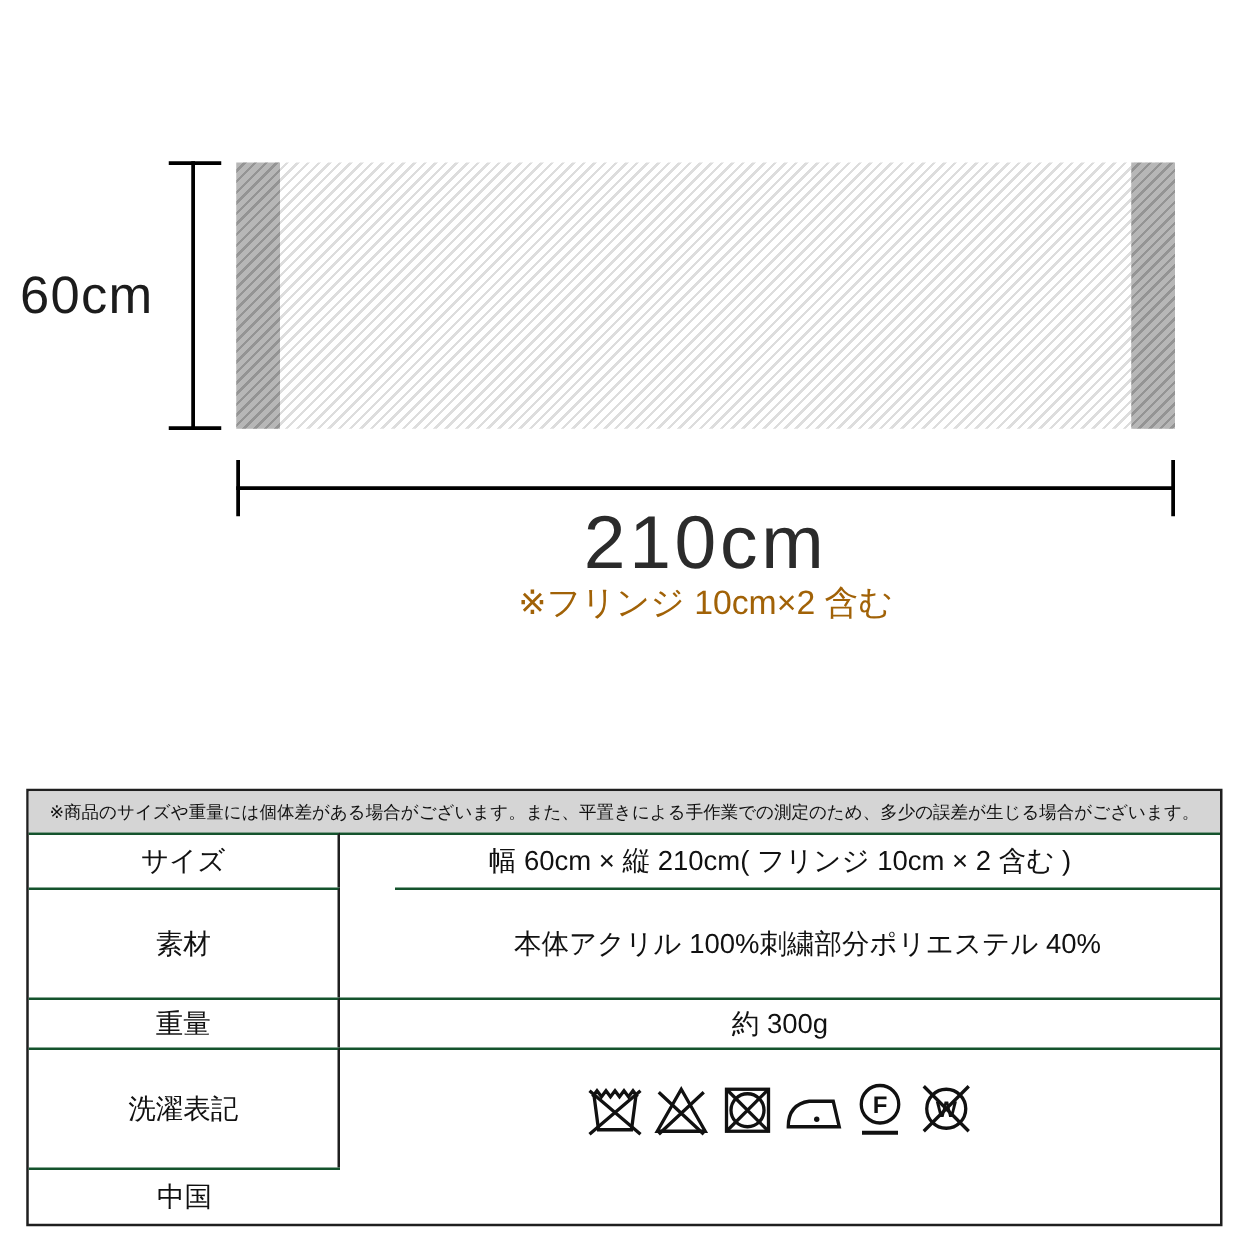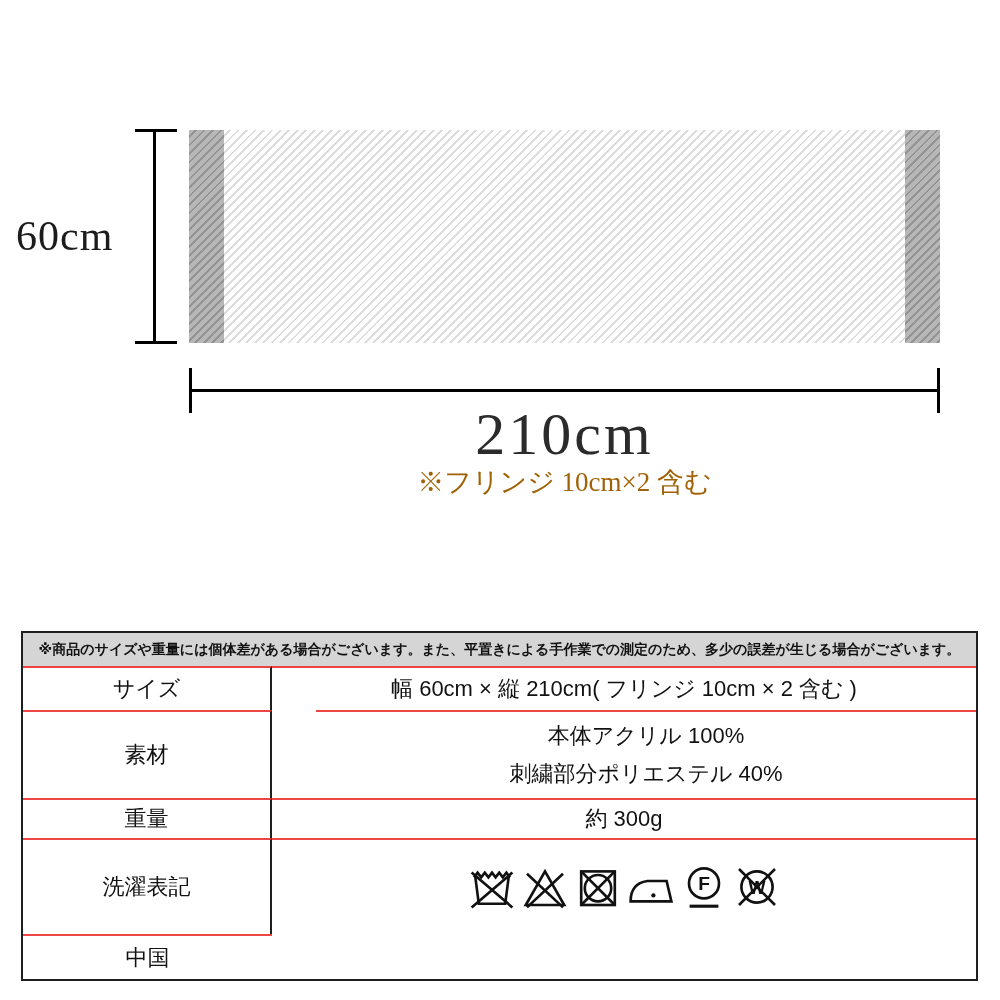--- a/index.html
+++ b/index.html
@@ -1,21 +1,21 @@
 <!DOCTYPE html>
 <html><head>
 <meta charset="utf-8">
 <style>
   * { margin:0; padding:0; box-sizing:border-box; }
   html,body { background:#ffffff; }
   body { font-family:"Liberation Sans","DejaVu Sans",sans-serif; color:#1c1c1c; }
   .canvas { position:relative; width:1000px; height:1000px; background:#ffffff; overflow:hidden; }
 
   
-  .diagram { position:absolute; left:0; top:0; width:1000px; height:560px;font-family:Liberation Serif, serif; }
+  .diagram { position:absolute; left:0; top:0; width:1000px; height:560px; }
 
   .scarf {
     position:absolute; left:189px; top:130px; width:751px; height:213px;
     background:repeating-linear-gradient(135deg,#ffffff 0px,#ffffff 4px,#dddddd 4px,#dddddd 6px);
   }
   .fringe {
     position:absolute; top:0; width:35px; height:100%;
     background:repeating-linear-gradient(135deg,#b7b7b7 0px,#b7b7b7 4px,#949494 4px,#949494 6px);
   }
   .fringe.left  { left:0; }
@@ -48,25 +48,25 @@
     display:grid; grid-template-columns:249px 1fr;
     grid-template-rows:33px 44px 88px 40px 96px 45px;
     border:2px solid #1f1f1f; background:#fff;
   }
   .cell {
     display:flex; align-items:center; justify-content:center;
     font-size:22px; color:#111; text-align:center;
   }
   .notice-cell {
     grid-column:1 / -1; background:#d5d5d5;
-    font-size:14px; font-weight:bold; letter-spacing:0; color:#111;
+    font-size:14px; font-weight:normal; letter-spacing:0; color:#111;
   }
-  .row-border { border-top:2px solid #ef4444; }
+  .row-border { border-top:2px solid #14532d; }
   .label-cell { border-right:2px solid #1f1f1f; }
-  .material-value { flex-direction:column; line-height:38px;margin-left:44px; }
+  .material-value { line-height:38px;margin-left:44px; }
   .care-strip { display:flex; align-items:center; justify-content:center; gap:5px; }
   .care-strip svg { display:block; }
   .care-glyph text { font-family:"Liberation Sans","DejaVu Sans",sans-serif; }
 </style>
 </head>
 <body>
 
 <div class="canvas">
 
   <div class="diagram">

